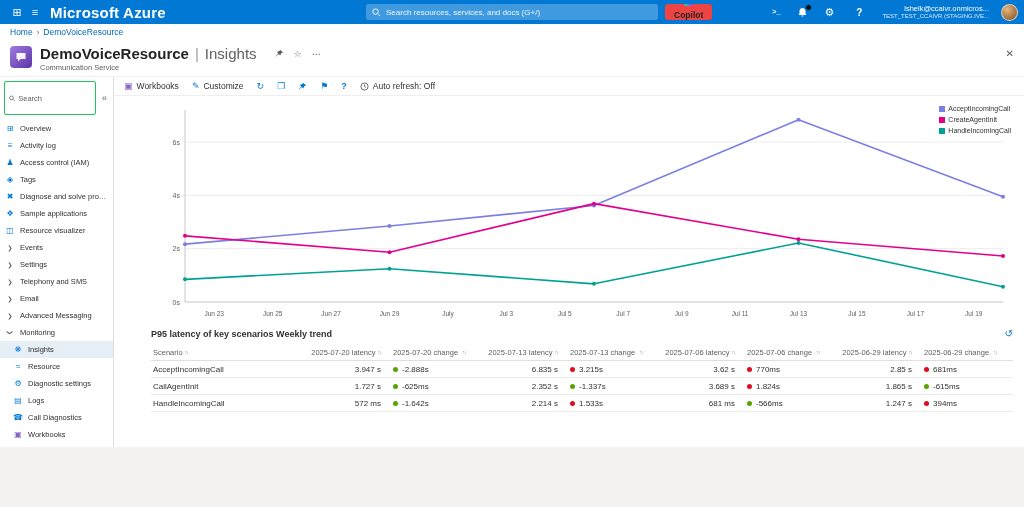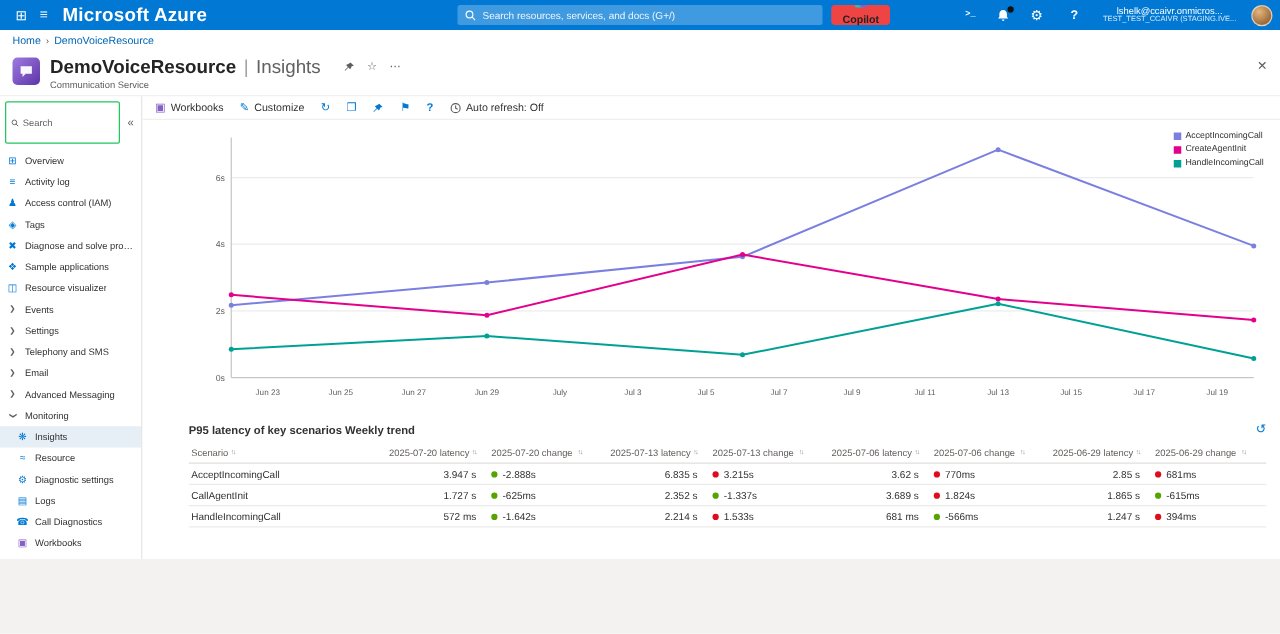--- a/index.html
+++ b/index.html
@@ -12,21 +12,21 @@
   .brand{font-size:15px;font-weight:700;margin-left:6px;letter-spacing:.2px;}
   .top-search{position:absolute;left:50%;transform:translateX(-50%);width:292px;height:16px;top:4px;background:rgba(255,255,255,.25);border-radius:2px;display:flex;align-items:center;gap:5px;padding:0 6px;}
   .top-search svg{flex:none;}
   .top-search input{background:transparent;border:none;outline:none;color:#fff;font-size:8px;flex:1;font-family:inherit;}
   .top-search input::placeholder{color:#eef6fd;}
   .copilot{position:absolute;left:calc(50% + 153px);top:4px;height:16px;padding:0 9px;background:#ef4444;border-radius:3px;display:flex;align-items:center;gap:4px;font-size:8.5px;color:#242424;font-weight:600;cursor:pointer;flex-direction:column;}
   .copilot-ic{width:9px;height:9px;border-radius:2px;background:conic-gradient(from 0deg,#e8308a,#7b61c9,#3aa0f3,#25c3a8,#e8308a);}
   .top-right{position:absolute;right:6px;top:0;height:24px;display:flex;align-items:center;gap:12px;}
   .bell-wrap{position:relative;display:flex;}
   .badge{position:absolute;top:-3px;right:-4px;width:7px;height:7px;border-radius:50%;background:#11100f;border:1px solid #0078d4;}
-  .acct{text-align:center;line-height:1.25;margin-left:2px;}
+  .acct{text-align:right;line-height:1.25;margin-left:2px;}
   .acct .l1{font-size:7.5px;}
   .acct .l2{font-size:6px;opacity:.85;}
   .avatar{width:17px;height:17px;border-radius:50%;background:radial-gradient(circle at 35% 30%,#e7b77e,#9c6b3c 70%);border:1px solid rgba(255,255,255,.6);cursor:pointer;}
 
   
   .breadcrumb{height:16px;background:#fff;display:flex;align-items:center;padding:0 10px;gap:4px;font-size:8.5px;}
   .bc-link{color:#0066b4;cursor:pointer;}
   .bc-sep{color:#605e5c;font-size:8px;}
   .page-header{background:#fff;padding:5px 10px 4px;position:relative;border-bottom:1px solid #f0f0f0;}
   .ph-row{display:flex;}
@@ -65,21 +65,21 @@
   .tb-clock{color:#605e5c;display:flex;}
 
   .wb-body{padding:6px 12px 0 37px;}
   .chart-title{font-size:9px;font-weight:700;margin:3px 0 4px;color:#323130;}
   .chart-wrap{position:relative;width:862px;height:226px;}
   #chart-svg{display:block;}
   #chart-legend{position:absolute;top:2px;right:0;display:flex;flex-direction:column;gap:4px;font-size:7px;background:#fff;padding:1px 2px;}
   .lg-row{display:flex;align-items:center;gap:3px;cursor:pointer;}
   .lg-swatch{width:6px;height:6px;display:inline-block;}
 
-  .tbl-section{margin-top:10px;width:862px;}
+  .tbl-section{width:862px;}
   .tbl-head{display:flex;justify-content:space-between;align-items:center;}
   .tbl-title{font-size:9px;font-weight:700;color:#323130;}
   .undo{color:#0078d4;font-size:10px;cursor:pointer;}
   .tbl{margin-top:5px;}
   .trow{display:flex;align-items:center;height:17px;border-bottom:1px solid #edebe9;font-size:8px;}
   .trow.head{font-size:7.5px;color:#605e5c;border-bottom:1px solid #e1dfdd;}
   .trow.head>div{cursor:pointer;}
   .c-scn{width:150px;padding-left:2px;display:flex;align-items:center;gap:2px;overflow:hidden;}
   .c-lat{width:80px;display:flex;justify-content:flex-end;align-items:center;gap:2px;}
   .c-chg{width:97px;padding-left:12px;display:flex;align-items:center;gap:4px;}

